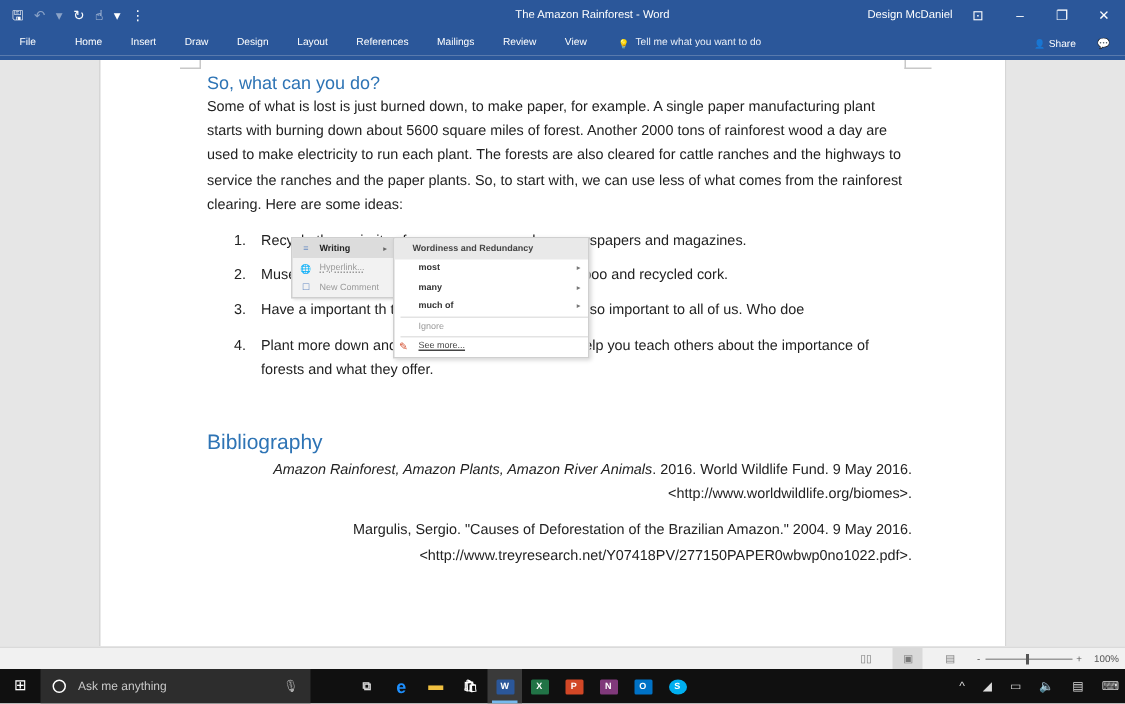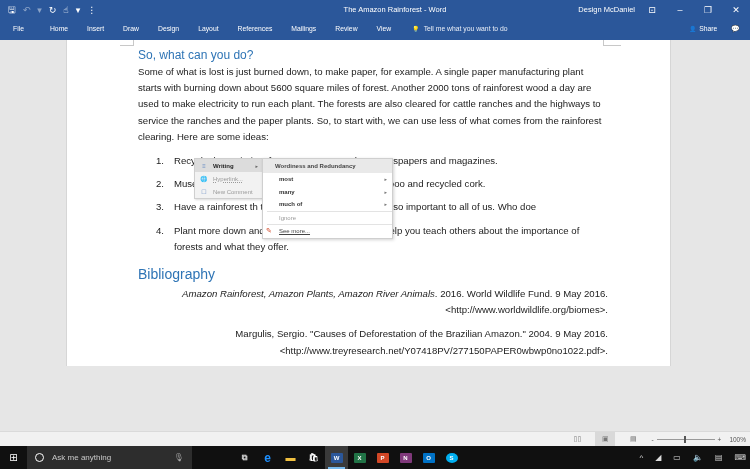--- a/index.html
+++ b/index.html
@@ -18,26 +18,26 @@
 
   .tabs { position: absolute; left: 0; top: 20px; width: 750px; height: 17px; background: #2b579a; color: #fff; font-size: 6.8px; display: flex; align-items: center; }
   .tab { padding: 0 0; margin-left: 14px; margin-right: 5px; }
   .tab:first-child { margin-left: 13px; margin-right: 12px; }
   .tellme { margin-left: 16px; display: flex; align-items: center; gap: 4px; color: #e9eef7; }
   .tabs-right { position: absolute; right: 10px; top: 0; height: 17px; display: flex; align-items: center; gap: 14px; }
   .accentline { position: absolute; left: 0; top: 37px; width: 750px; height: 3px; background: #2b579a; }
 
   
   .docarea { position: absolute; left: 0; top: 40px; width: 750px; height: 391px; background: #e6e6e6; overflow: hidden; }
-  .page { position: absolute; left: 66px; top: 0; width: 605px; height: 326px; background: #fff; border-left: 1px solid #d6d6d6; border-right: 1px solid #d6d6d6; }
+  .page { position: absolute; left: 66px; top: 0; width: 605px; height: 391px; background: #fff; border-left: 1px solid #d6d6d6; border-right: 1px solid #d6d6d6; }
   .marg-l { position: absolute; left: 53px; top: 0; width: 14px; height: 6px; border-right: 1px solid #c8c8c8; border-bottom: 1px solid #c8c8c8; }
   .marg-r { position: absolute; left: 536px; top: 0; width: 18px; height: 6px; border-left: 1px solid #c8c8c8; border-bottom: 1px solid #c8c8c8; }
   .content { position: absolute; left: 71px; top: 6px; width: 470px; color: #222; font-size: 9.6px; line-height: 16.2px; }
   .h1 { color: #2e74b5; font-size: 12px; line-height: 18px; }
-  .h2 { color: #2e74b5; font-size: 14px; line-height: 18px; margin-top: 10px; }
+  .h2 { color: #2e74b5; font-size: 14px; line-height: 18px; margin-top: 30px; }
   .para { }
   ol.list { list-style: none; margin-top: 8px; }
   ol.list li { position: relative; padding-left: 36px; margin-bottom: 7px; }
   ol.list li .num { position: absolute; left: 18px; top: 0; }
   .underline-word { border-bottom: 1px dotted #c00; }
   .bib { margin-top: 3px; text-align: right; }
   .bib-entry { padding-left: 36px; text-indent: -36px; margin-bottom: 8px; }
   .bib-entry i { font-style: italic; }
 
   
@@ -62,21 +62,21 @@
   .sb-right { position: absolute; right: 4px; top: 0; height: 14px; display: flex; align-items: center; gap: 8px; }
   .sb-view { width: 20px; height: 14px; display: flex; align-items: center; justify-content: center; color: #777; font-size: 7px; }
   .sb-view.active { background: #d9d9d9; }
   .zoombar { display: flex; align-items: center; gap: 3px; }
   .track { width: 58px; height: 1px; background: #9a9a9a; position: relative; }
   .thumb { position: absolute; left: 27px; top: -3px; width: 2px; height: 7px; background: #555; }
 
   
   .taskbar { position: absolute; left: 0; top: 446px; width: 750px; height: 23px; background: #101010; color: #fff; }
   .start { position: absolute; left: 0; top: 0; width: 27px; height: 23px; display: flex; align-items: center; justify-content: center; font-size: 10px; }
-  .search { position: absolute; left: 27px; top: 0; width: 165px; height: 23px; background: #2d2d2d; display: flex; align-items: center; font-size: 8px; color: #c9c9c9; }
+  .search { position: absolute; left: 27px; top: 0; width: 180px; height: 23px; background: #2d2d2d; display: flex; align-items: center; font-size: 8px; color: #c9c9c9; }
   .search .circle { width: 9px; height: 9px; border: 1.3px solid #fff; border-radius: 50%; margin-left: 8px; margin-right: 8px; }
   .search .mic { position: absolute; right: 8px; font-size: 8px; color: #aaa; }
   .tb-apps { position: absolute; left: 233px; top: 0; height: 23px; display: flex; }
   .tb-app { width: 23px; height: 23px; display: flex; align-items: center; justify-content: center; font-size: 8px; font-weight: bold; position: relative; }
   .tb-app .sq { width: 12px; height: 10px; border-radius: 1px; display: flex; align-items: center; justify-content: center; font-size: 6px; color: #fff; }
   .tb-app.active { background: #3a3a3a; }
   .tb-app.active::after { content: ""; position: absolute; left: 3px; right: 3px; bottom: 0; height: 2px; background: #76b9ed; }
   .tray { position: absolute; right: 4px; top: 0; height: 23px; display: flex; align-items: center; gap: 12px; font-size: 8px; color: #ddd; }
 </style>
 </head>
@@ -138,21 +138,21 @@
         <li>
           <span class="num">1.</span>
           <span>Recycle </span><span class="underline-word">the majority</span><span> of paper you use, such as newspapers and magazines.</span>
         </li>
         <li>
           <span class="num">2.</span>
           <span>Museum</span><span style="white-space:pre;">                                                       as bamboo and recycled cork.</span>
         </li>
         <li>
           <span class="num">3.</span>
-          <span>Have a rainforest th</span><span>                                    tion about why the rainforest is so important to all of us. Who doe</span>
+          <span>Have a important th</span><span>                                    tion about why the rainforest is so important to all of us. Who doe</span>
         </li>
         <li>
           <span class="num">4.</span>
           <span>Plant more down and</span><span>                                  rove your environment and help you teach others about the importance of forests and what they offer.</span>
         </li>
       </ol>
       <div class="h2">Bibliography</div>
       <div class="bib">
         <div class="bib-entry"><i>Amazon Rainforest, Amazon Plants, Amazon River Animals</i><span>. 2016. World Wildlife Fund. 9 May 2016. &lt;http://www.worldwildlife.org/biomes&gt;.</span></div>
         <div class="bib-entry"><span>Margulis, Sergio. "Causes of Deforestation of the Brazilian Amazon." 2004. 9 May 2016. &lt;http://www.treyresearch.net/Y07418PV/277150PAPER0wbwp0no1022.pdf&gt;.</span></div>

